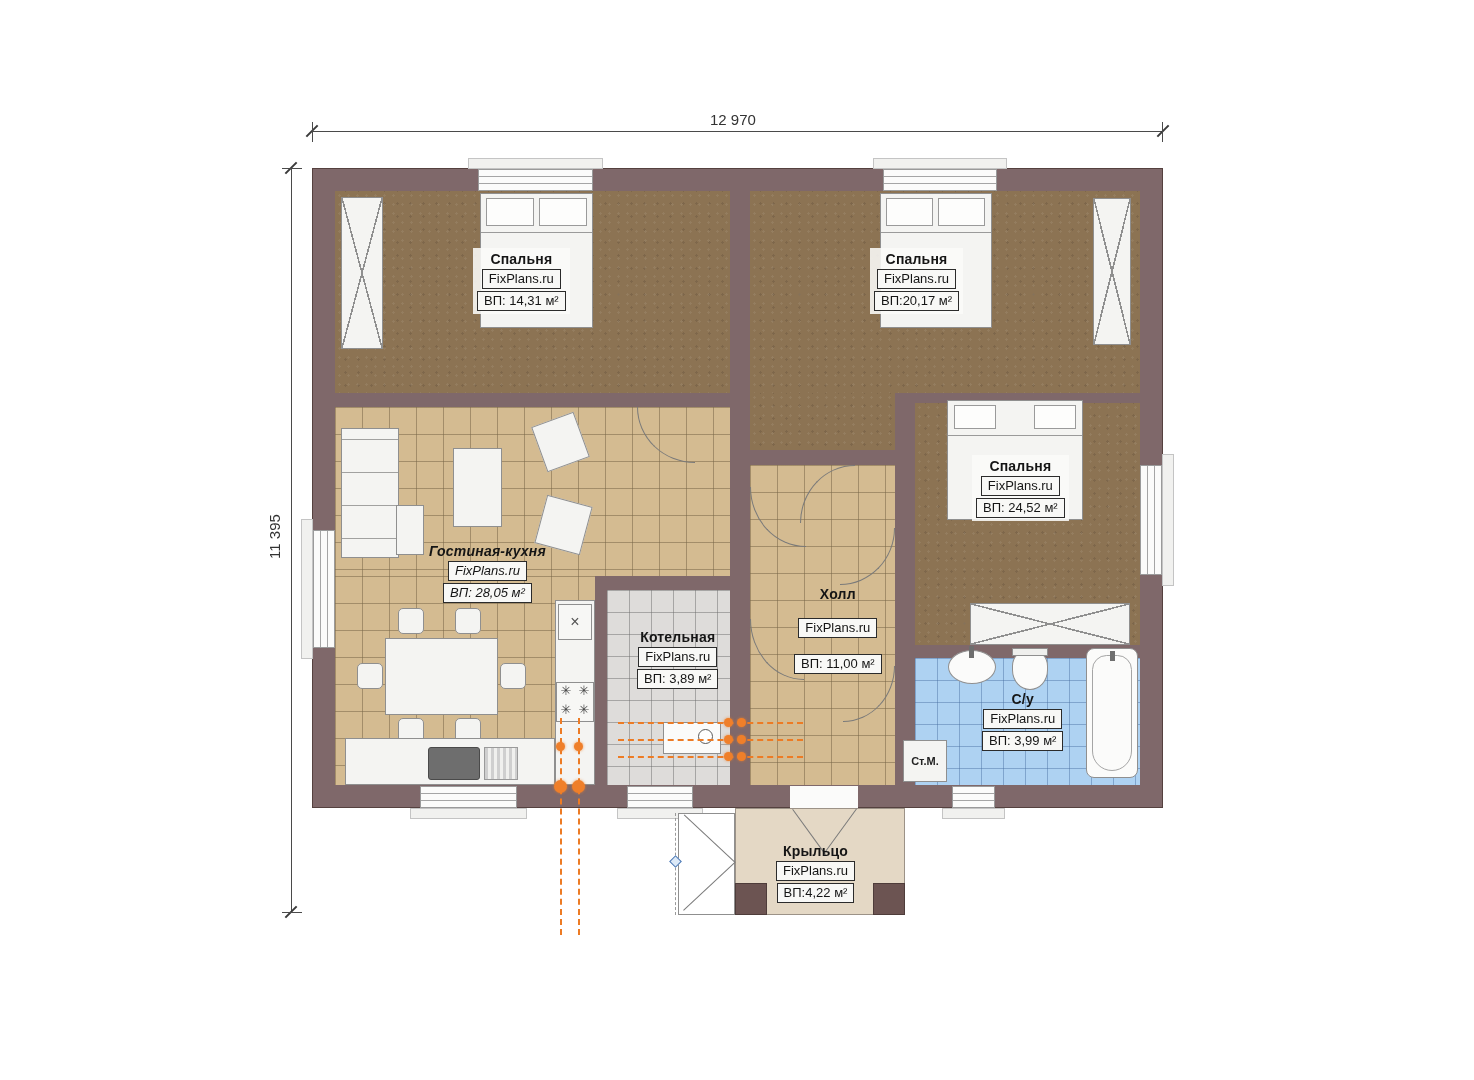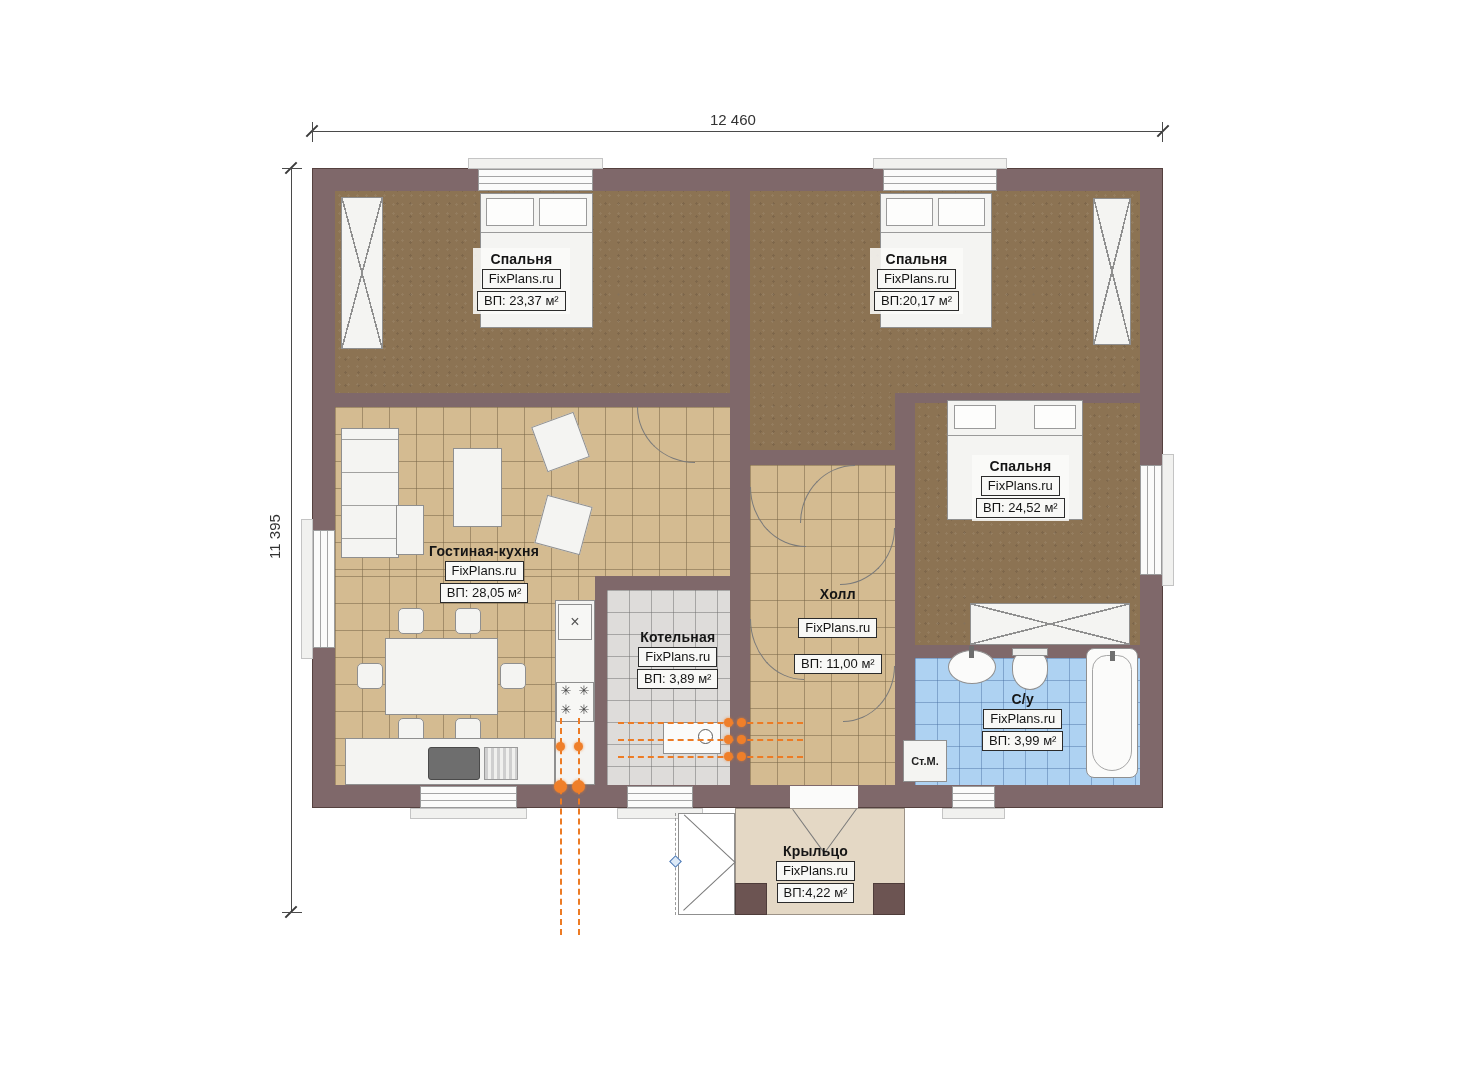--- a/index.html
+++ b/index.html
@@ -63,21 +63,21 @@
 </head>
 <body>
 
 <div id="canvas">
 
   <div class="dim-line" style="left:312px;top:131px;width:851px;height:1px;"></div>
   <div class="tick" style="left:304px;top:130px;"></div>
   <div class="tick" style="left:1155px;top:130px;"></div>
   <div class="dim-line" style="left:312px;top:122px;width:1px;height:20px;"></div>
   <div class="dim-line" style="left:1162px;top:122px;width:1px;height:20px;"></div>
-  <div class="dim" style="left:710px;top:111px;">12 460</div>
+  <div class="dim" style="left:710px;top:111px;">12 970</div>
 
   <div class="dim-line" style="left:291px;top:168px;width:1px;height:744px;"></div>
   <div class="tick" style="left:283px;top:167px;"></div>
   <div class="tick" style="left:283px;top:911px;"></div>
   <div class="dim-line" style="left:282px;top:168px;width:20px;height:1px;"></div>
   <div class="dim-line" style="left:282px;top:912px;width:20px;height:1px;"></div>
   <div class="dim" style="left:252px;top:528px;transform:rotate(-90deg);transform-origin:center;">11 395</div>
 
   <div class="abs" style="left:312px;top:168px;width:851px;height:640px;background:#7f686a;border:1px solid #55413f;z-index:1;"></div>
 
@@ -220,36 +220,36 @@
     <div class="abs" style="left:5px;top:6px;width:40px;height:116px;border:1px solid #a5a5a5;border-radius:16px 16px 22px 22px;"></div>
     <div class="abs" style="left:23px;top:2px;width:5px;height:10px;background:#6e6e6e;"></div>
   </div>
   <div class="abs" style="left:903px;top:740px;width:44px;height:42px;background:#f4f4f2;border:1px solid #8f8f8f;z-index:4;display:flex;align-items:center;justify-content:center;font-size:11px;font-weight:bold;color:#222;">
     <span>Ст.М.</span>
   </div>
 
   <div class="label-group" style="left:473px;top:248px;">
     <div class="room-name">Спальня</div>
     <div class="label-box">FixPlans.ru</div>
-    <div class="label-box">ВП: 23,37 м²</div>
+    <div class="label-box">ВП: 14,31 м²</div>
   </div>
 
   <div class="label-group" style="left:870px;top:248px;">
     <div class="room-name">Спальня</div>
     <div class="label-box">FixPlans.ru</div>
     <div class="label-box">ВП:20,17 м²</div>
   </div>
 
   <div class="label-group" style="left:972px;top:455px;">
     <div class="room-name">Спальня</div>
     <div class="label-box">FixPlans.ru</div>
     <div class="label-box">ВП: 24,52 м²</div>
   </div>
 
-  <div class="label-group" style="left:425px;top:540px;background:transparent;">
+  <div class="label-group" style="left:425px;top:540px;background:transparent;font-style:italic;">
     <div class="room-name">Гостиная-кухня</div>
     <div class="label-box">FixPlans.ru</div>
     <div class="label-box">ВП: 28,05 м²</div>
   </div>
 
   <div class="label-group" style="left:790px;top:583px;background:transparent;gap:16px;">
     <div class="room-name">Холл</div>
     <div class="label-box">FixPlans.ru</div>
     <div class="label-box">ВП: 11,00 м²</div>
   </div>

